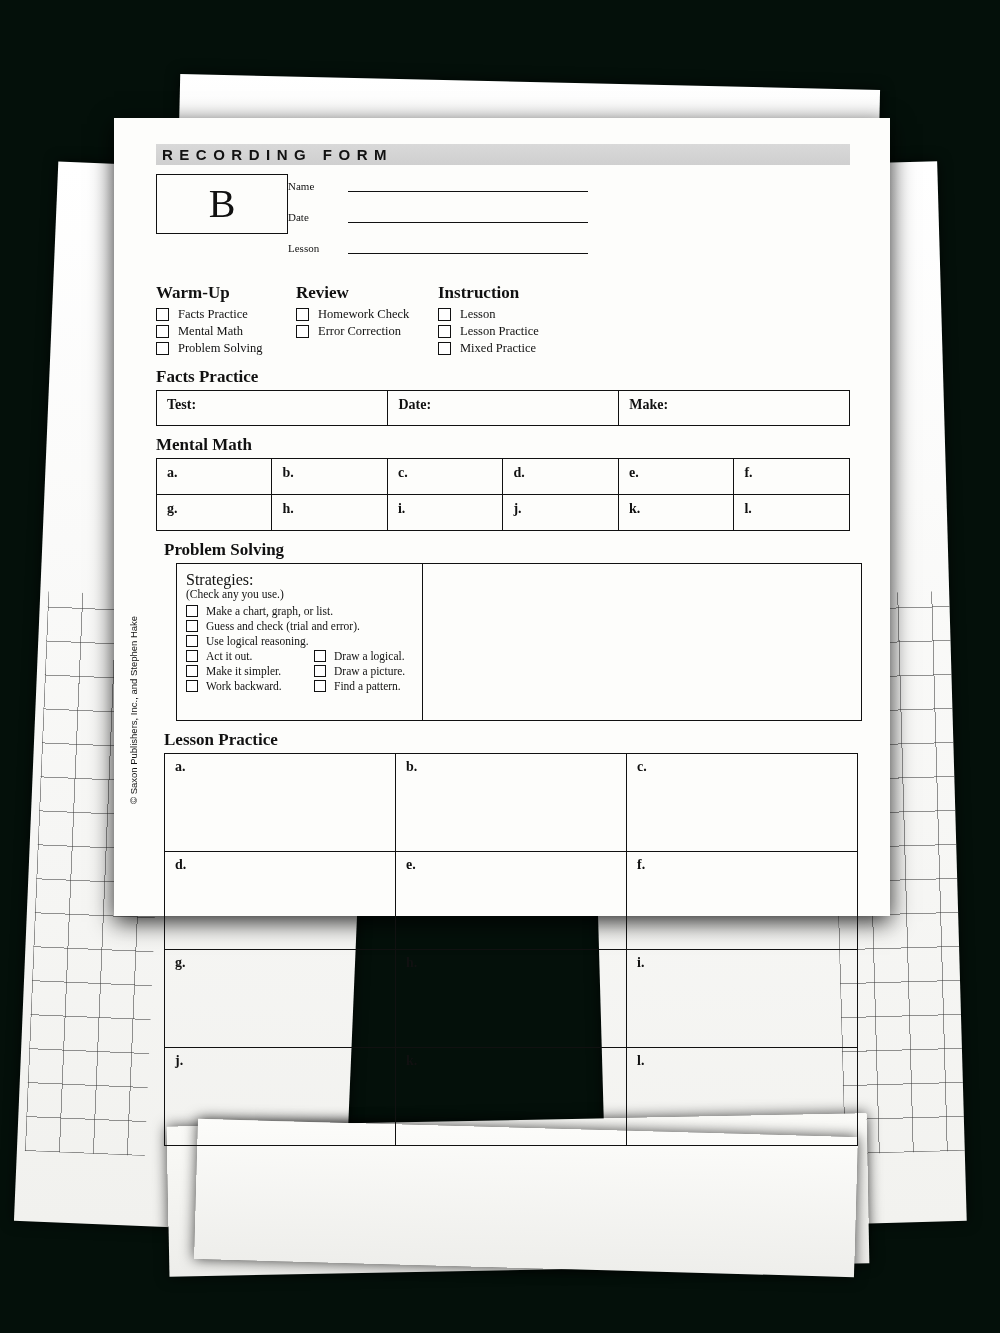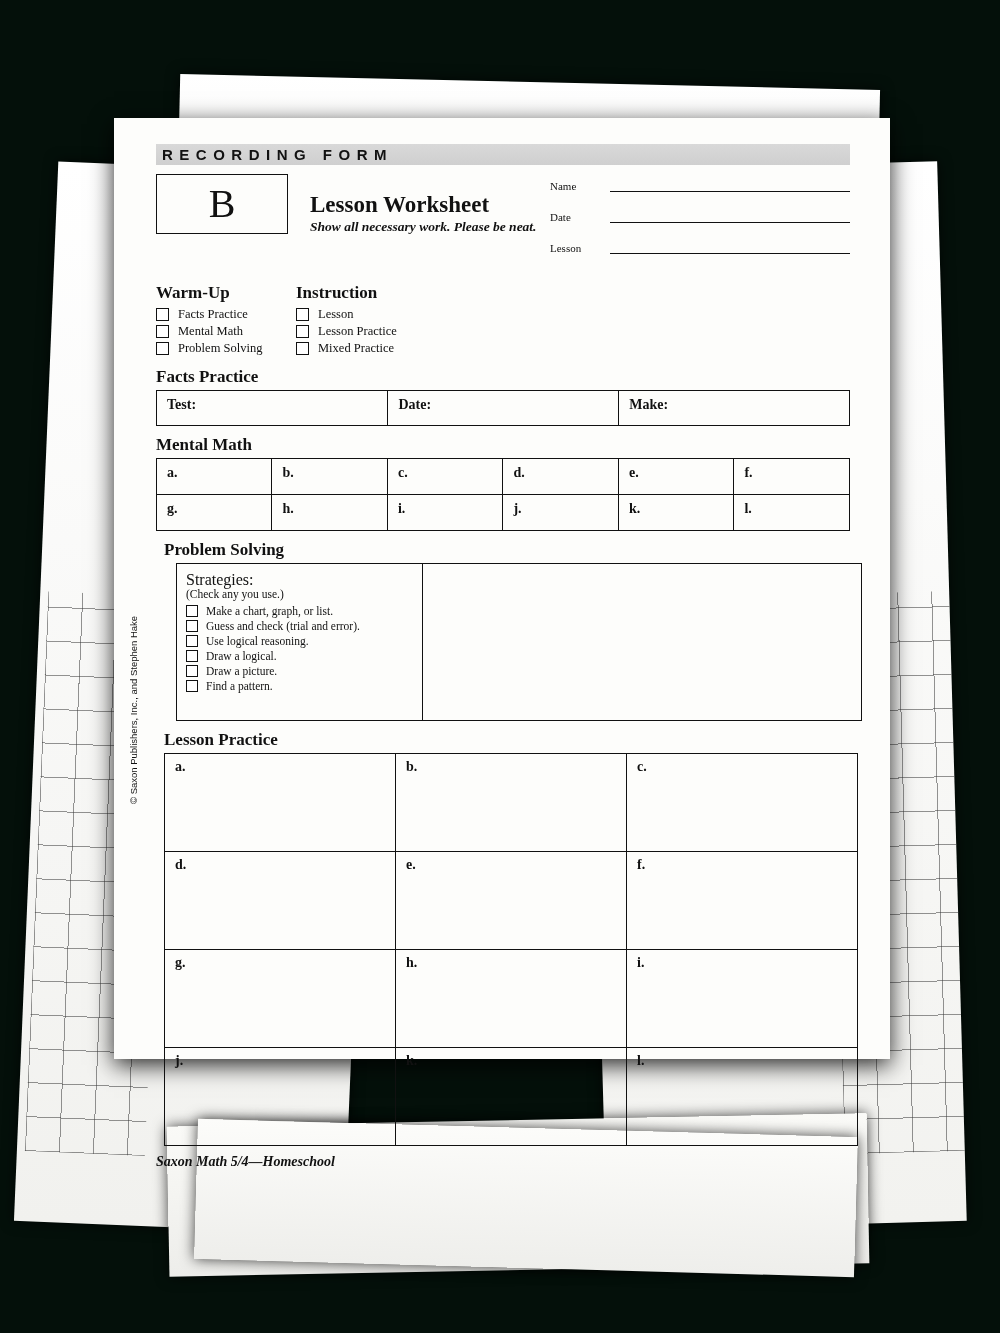--- a/index.html
+++ b/index.html
@@ -52,21 +52,21 @@
   .graph-l{ right:auto; left:8px; }
   .rulelines{
     position:absolute; left:14px; top:250px; width:120px; height:180px;
   }
   .rulelines i{ display:block; height:2px; background:#1a1a1a; margin-bottom:34px; }
   .rl-band{ position:absolute; left:14px; top:196px; width:110px; height:26px; background:#cfcfcf; }
 
   
   .page{
     position:absolute;
-    left:114px; top:118px; width:776px; height:941px;
+    left:114px; top:118px; width:776px; height:798px;
     background:#fdfdfb;
     box-shadow:0 6px 22px rgba(0,0,0,.85);
     padding:0;
   }
   .inner{ position:absolute; left:42px; top:26px; width:694px; }
 
   
   .band{
     height:21px;
     background:linear-gradient(180deg,#d9d9d9,#cfcfcf);
@@ -190,24 +190,20 @@
     <div class="copyright">© Saxon Publishers, Inc., and Stephen Hake</div>
 
     <div class="band">
       <span>RECORDING FORM</span>
     </div>
 
     <div class="titlerow">
       <div class="bbox">
         <span>B</span>
       </div>
-      <div class="titletext">
-        <div class="wtitle">Lesson Worksheet</div>
-        <div class="wsub">Show all necessary work. Please be neat.</div>
-      </div>
       <div class="fields">
         <div class="fieldrow">
           <div class="lbl">Name</div>
           <div class="line"></div>
         </div>
         <div class="fieldrow">
           <div class="lbl">Date</div>
           <div class="line"></div>
         </div>
         <div class="fieldrow">
@@ -227,20 +223,31 @@
         <div class="citem">
           <div class="cbox"></div>
           <div class="ctext">Mental Math</div>
         </div>
         <div class="citem">
           <div class="cbox"></div>
           <div class="ctext">Problem Solving</div>
         </div>
       </div>
 
+      <div class="ccol c2">
+        <h3>Review</h3>
+        <div class="citem">
+          <div class="cbox"></div>
+          <div class="ctext">Homework Check</div>
+        </div>
+        <div class="citem">
+          <div class="cbox"></div>
+          <div class="ctext">Error Correction</div>
+        </div>
+      </div>
 
       <div class="ccol c3">
         <h3>Instruction</h3>
         <div class="citem">
           <div class="cbox"></div>
           <div class="ctext">Lesson</div>
         </div>
         <div class="citem">
           <div class="cbox"></div>
           <div class="ctext">Lesson Practice</div>
@@ -298,20 +305,34 @@
         <div class="psitem">
           <div class="cbox"></div>
           <div class="ctext">Guess and check (trial and error).</div>
         </div>
         <div class="psitem">
           <div class="cbox"></div>
           <div class="ctext">Use logical reasoning.</div>
         </div>
 
         <div class="psrow">
+          <div class="pscol-a">
+            <div class="psitem">
+              <div class="cbox"></div>
+              <div class="ctext">Act it out.</div>
+            </div>
+            <div class="psitem">
+              <div class="cbox"></div>
+              <div class="ctext">Make it simpler.</div>
+            </div>
+            <div class="psitem">
+              <div class="cbox"></div>
+              <div class="ctext">Work backward.</div>
+            </div>
+          </div>
           <div class="pscol-b">
             <div class="psitem">
               <div class="cbox"></div>
               <div class="ctext">Draw a logical.</div>
             </div>
             <div class="psitem">
               <div class="cbox"></div>
               <div class="ctext">Draw a picture.</div>
             </div>
             <div class="psitem">
@@ -343,15 +364,14 @@
         <td>i.</td>
       </tr>
       <tr>
         <td>j.</td>
         <td>k.</td>
         <td>l.</td>
       </tr>
     </tbody>
       </table>
 
-    <div class="footer">Saxon Math 5/4—Homeschool</div>
   </div>
 </div>
 
 </body></html>

